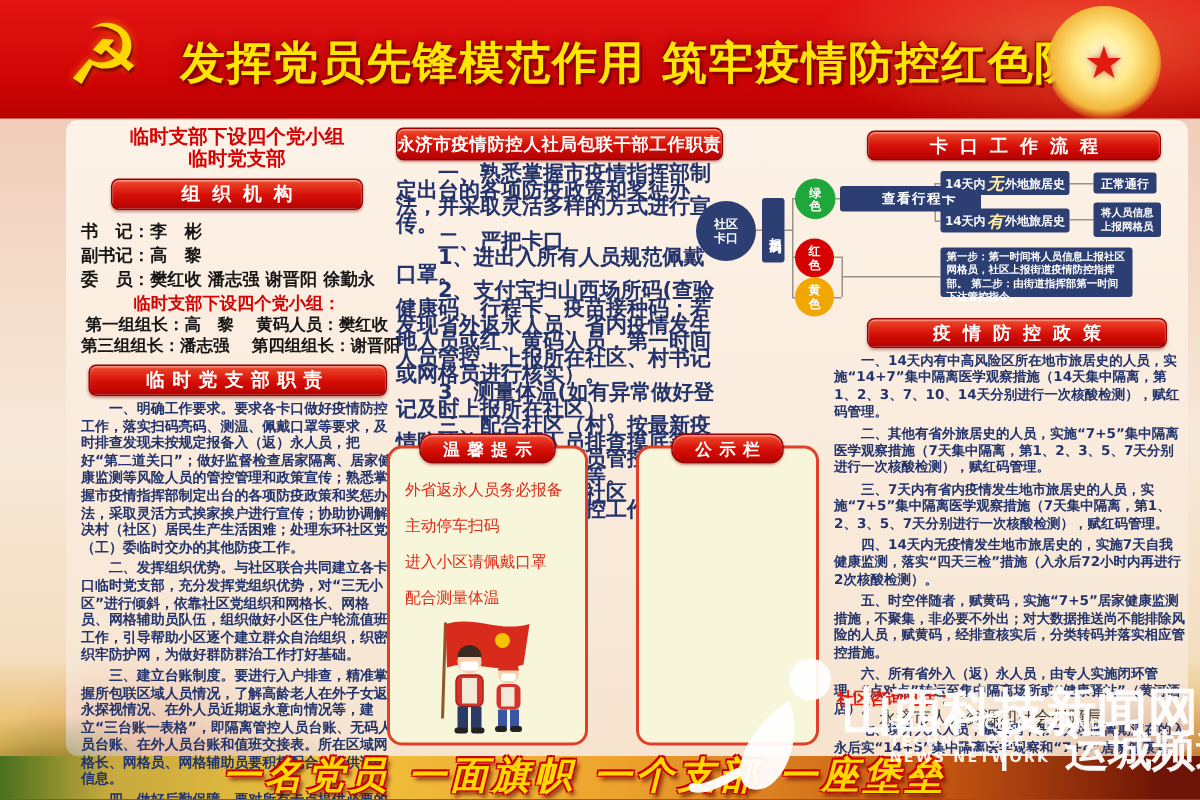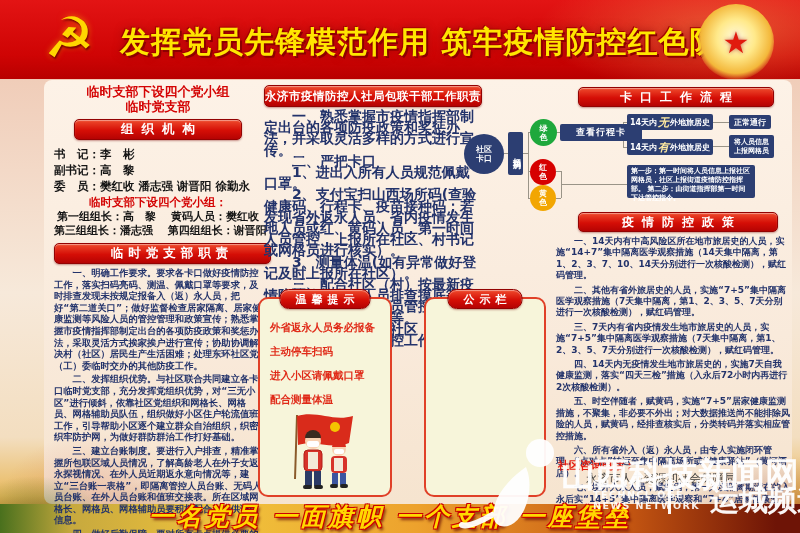--- a/index.html
+++ b/index.html
@@ -35,34 +35,34 @@
           box-shadow:inset 0 1px 1px rgba(255,255,255,.45),0 1px 2px rgba(120,0,0,.4);white-space:nowrap;}
   .col{position:absolute;z-index:4;}
   .para{margin:0 0 2px 0;text-indent:2em;font-weight:bold;color:#23336b;}
   
   .lc{left:54px;top:84px;width:208px;}
   .lc-title{color:#d40404;font-size:13px;font-weight:900;text-align:center;line-height:15px;}
   .org-banner{width:158px;height:19px;margin:5px auto 4px;font-size:12.5px;letter-spacing:8px;padding-left:8px;}
   .org-rows{margin-top:6px;font-size:11.5px;font-weight:bold;color:#151515;line-height:16px;}
   .red-note{color:#d40404;font-size:11.5px;font-weight:900;text-align:center;line-height:15px;margin-top:1px;}
   .grp{font-size:11px;font-weight:bold;color:#151515;line-height:14px;text-align:center;white-space:nowrap;}
-  .duty-banner{width:196px;height:19px;margin:5px auto 3px;font-size:12.5px;letter-spacing:5px;padding-left:19px;}
+  .duty-banner{width:196px;height:19px;margin:5px auto 3px;font-size:12.5px;letter-spacing:5px;padding-left:1px;}
   .lc .para{font-size:9.3px;line-height:11.6px;}
   
   .mc{left:264px;top:85px;width:216px;}
   .mc-banner{width:216px;height:20px;font-size:11.5px;letter-spacing:.5px;}
   .mc-paras{margin-top:4px;}
   .mc .para{font-size:14px;line-height:11.2px;margin-bottom:0;}
   .tipbox{position:absolute;border:2px solid #e04028;border-radius:10px;background:#f7f5da;z-index:4;}
   .tip1{left:258px;top:297px;width:130px;height:196px;}
   .tip2{left:424px;top:297px;width:118px;height:196px;}
   .tipbox .bn{position:absolute;left:50%;top:-10px;transform:translateX(-50%);height:18px;
               font-size:11px;letter-spacing:5px;padding:0 10px 0 15px;border-radius:9px;}
   .tip-lines{padding:16px 8px 0 10px;}
-  .tip-line{color:#e02a18;font-size:10.5px;font-weight:700;line-height:24px;white-space:nowrap;}
+  .tip-line{color:#e02a18;font-size:10.5px;font-weight:400;line-height:24px;white-space:nowrap;}
   .vol{position:absolute;left:50%;transform:translateX(-50%);bottom:2px;}
   
   .rc-banner1{position:absolute;left:578px;top:87px;width:186px;height:18px;font-size:12px;letter-spacing:8px;padding-left:8px;z-index:4;}
   .rc-banner2{position:absolute;left:578px;top:212px;width:190px;height:18px;font-size:12px;letter-spacing:8px;padding-left:8px;z-index:4;}
   .navy{position:absolute;background:#2c3e72;color:#fff;display:flex;align-items:center;justify-content:center;
         font-weight:bold;z-index:4;border-radius:2px;}
   .fline{position:absolute;background:#9a9488;z-index:3;}
   .h{height:1px;} .v{width:1px;}
   .circ{position:absolute;border-radius:50%;color:#fff;font-weight:bold;display:flex;align-items:center;
         justify-content:center;text-align:center;white-space:pre-line;z-index:4;}
@@ -188,21 +188,21 @@
   <div class="fline h" style="left:528px;top:132px;width:4px;"></div>
   <div class="fline h" style="left:528px;top:171px;width:4px;"></div>
   <div class="fline h" style="left:528px;top:198px;width:4px;"></div>
   <div class="circ" style="left:530px;top:119px;width:27px;height:27px;background:#1ea83c;font-size:8px;line-height:9px;">绿
 色</div>
   <div class="circ" style="left:530px;top:159px;width:26px;height:26px;background:#d60000;font-size:8px;line-height:9px;">红
 色</div>
   <div class="circ" style="left:530px;top:185px;width:26px;height:26px;background:#f2a602;font-size:8px;line-height:9px;">黄
 色</div>
   <div class="fline h" style="left:557px;top:132px;width:3px;"></div>
-  <div class="navy" style="left:560px;top:124px;width:82px;height:17px;font-size:9px;letter-spacing:1px;">查看行程卡</div>
+  <div class="navy" style="left:560px;top:124px;width:82px;height:17px;font-size:9px;letter-spacing:1px;padding-left:12px;">查看行程卡</div>
   <div class="fline h" style="left:620px;top:132px;width:3px;"></div>
   <div class="fline v" style="left:623px;top:122px;height:25px;"></div>
   <div class="fline h" style="left:623px;top:122px;width:4px;"></div>
   <div class="fline h" style="left:623px;top:147px;width:4px;"></div>
   <div class="navy" style="left:627px;top:114px;width:86px;height:16px;font-size:8px;">
     <span>14天内</span>
       <span class="em-ch">无</span>
       <span>外地旅居史</span>
   </div>
   <div class="fline h" style="left:713px;top:122px;width:16px;"></div>

